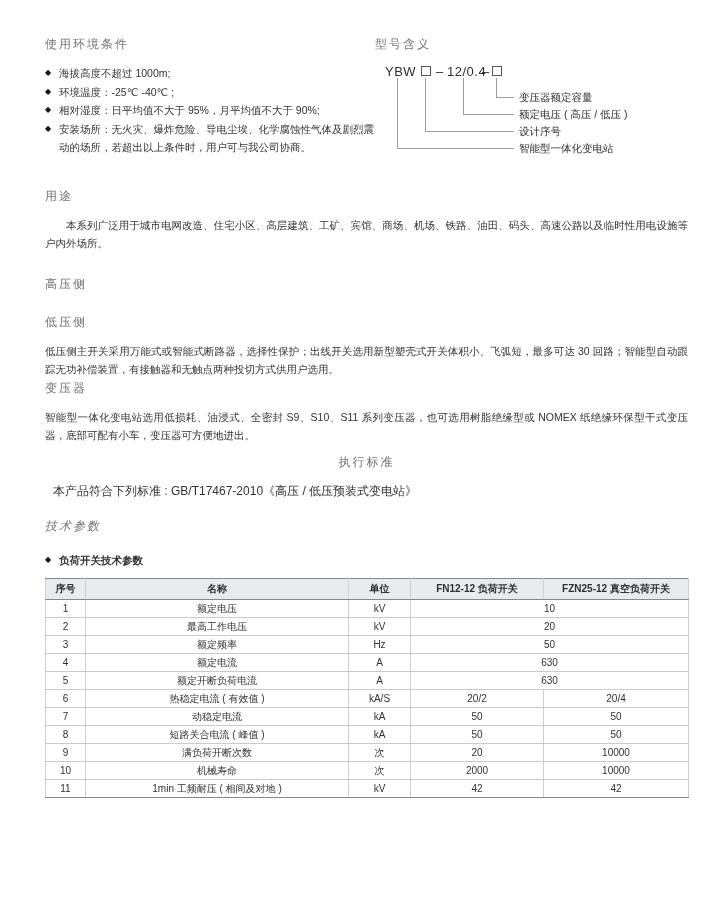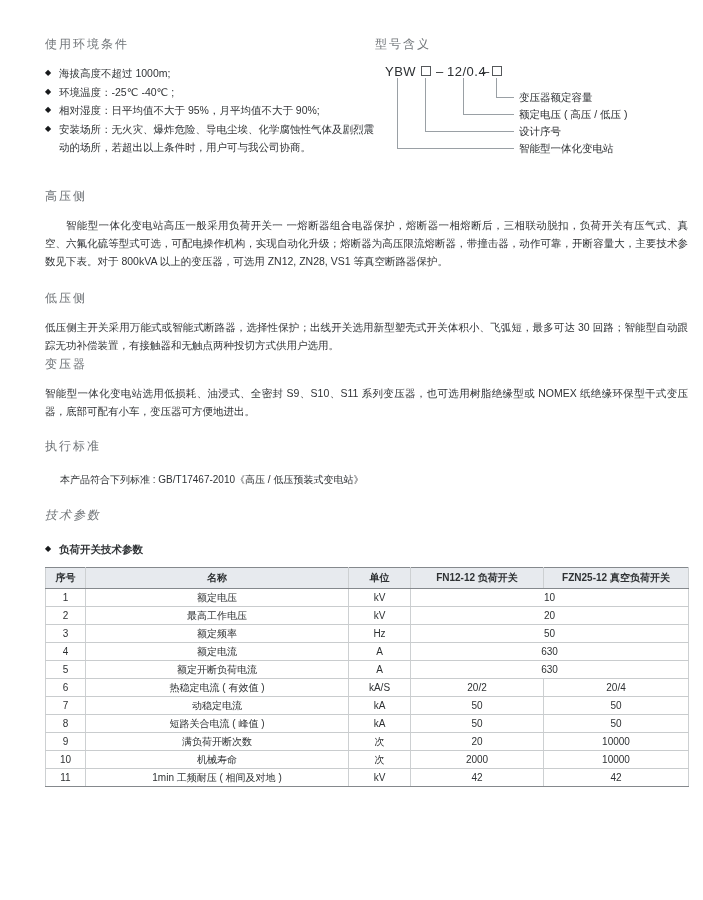--- a/index.html
+++ b/index.html
@@ -32,21 +32,21 @@
   .bullet-text{flex:1;}
 
   
   .model-diagram{position:relative;height:100px;margin-top:10px;}
   .code-part{position:absolute;top:0;font-size:13px;letter-spacing:0.5px;color:#2c2f32;}
   .code-box{position:absolute;top:2px;width:8px;height:8px;border:1px solid #55585b;background:#fff;}
   .connector{position:absolute;border-left:1px solid #9aa0a5;border-bottom:1px solid #9aa0a5;}
   .md-label{position:absolute;left:144px;font-size:10.5px;line-height:14px;color:#2c2f32;white-space:nowrap;}
 
   
-  .std-line{font-size:10px;line-height:18px;margin:15px;}
+  .std-line{font-size:12px;line-height:18px;margin:8px;}
   .std-line2{padding-left:70px;}
 
   
   .sub-flex{display:flex;font-size:10.5px;line-height:16px;margin-top:16px;font-weight:bold;}
   .sub-flex .diamond{line-height:16px;}
 
   
   table.params{
     border-collapse:collapse;table-layout:fixed;width:643px;margin-top:10px;
     font-size:10px;color:#2e3133;
@@ -109,31 +109,32 @@
         <div class="connector" style="left:22px;top:14px;width:116px;height:70px;"></div>
 
         <span class="md-label" style="top:26px;text-align:center;">变压器额定容量</span>
         <span class="md-label" style="top:43px;">额定电压 ( 高压 / 低压 )</span>
         <span class="md-label" style="top:60px;">设计序号</span>
         <span class="md-label" style="top:77px;">智能型一体化变电站</span>
       </div>
     </div>
   </div>
 
+  <h2 class="sec-title" style="margin-top:22px;">用途</h2>
+  <p class="body-text indent">本系列广泛用于城市电网改造、住宅小区、高层建筑、工矿、宾馆、商场、机场、铁路、油田、码头、高速公路以及临时性用电设施等户内外场所。</p>
 
   <h2 class="sec-title" style="margin-top:22px;">高压侧</h2>
-  <p class="body-text indent">智能型一体化变电站高压一般采用负荷开关一 一熔断器组合电器保护，熔断器一相熔断后，三相联动脱扣，负荷开关有压气式、真空、六氟化硫等型式可选，可配电操作机构，实现自动化升级；熔断器为高压限流熔断器，带撞击器，动作可靠，开断容量大，主要技术参数见下表。对于 800kVA 以上的变压器，可选用 ZN12, ZN28, VS1 等真空断路器保护。</p>
 
   <h2 class="sec-title" style="margin-top:18px;">低压侧</h2>
   <p class="body-text">低压侧主开关采用万能式或智能式断路器，选择性保护；出线开关选用新型塑壳式开关体积小、飞弧短，最多可达 30 回路；智能型自动跟踪无功补偿装置，有接触器和无触点两种投切方式供用户选用。</p>
 
   <h2 class="sec-title" style="">变压器</h2>
   <p class="body-text">智能型一体化变电站选用低损耗、油浸式、全密封 S9、S10、S11 系列变压器，也可选用树脂绝缘型或 NOMEX 纸绝缘环保型干式变压器，底部可配有小车，变压器可方便地进出。</p>
 
-  <h2 class="sec-title" style="margin-top:16px;">执行标准</h2>
+  <h2 class="sec-title" style="margin-top:8px;text-align:center;">执行标准</h2>
   <p class="std-line">本产品符合下列标准 : GB/T17467-2010《高压 / 低压预装式变电站》</p>
 
   <h2 class="sec-title" style="margin-top:16px;margin-bottom:0;font-style:italic;">技术参数</h2>
   <div class="sub-flex">
     <span class="diamond">◆</span>
     <span>负荷开关技术参数</span>
   </div>
 
   <table class="params">
     <colgroup>

